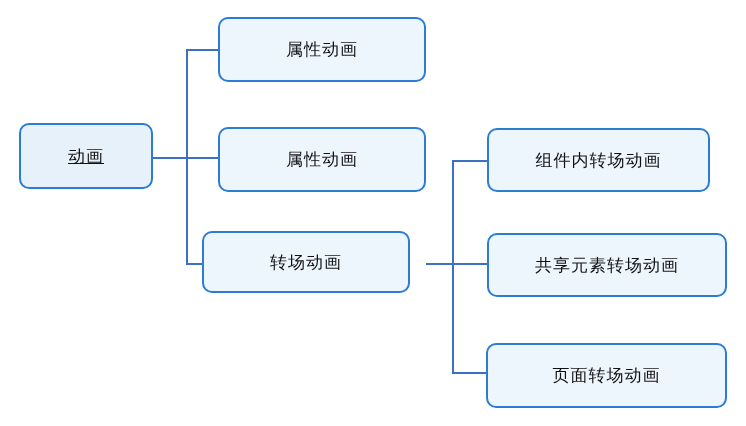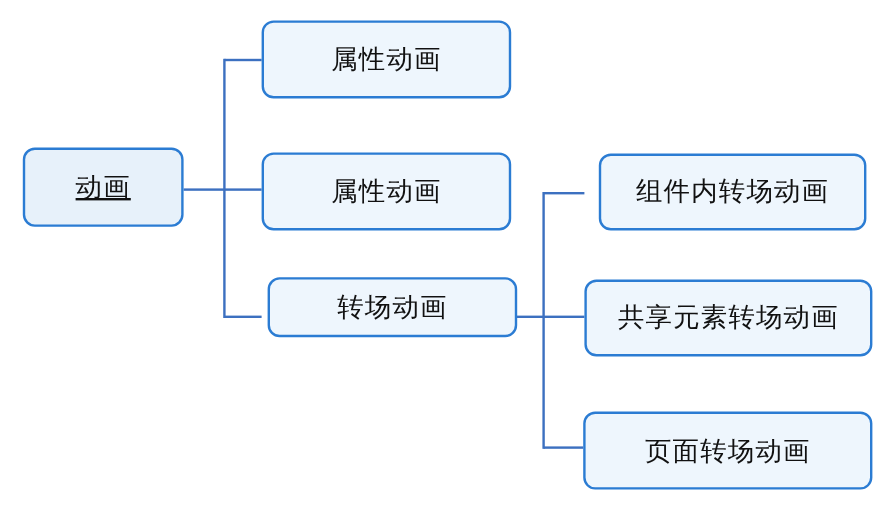--- a/index.html
+++ b/index.html
@@ -17,21 +17,21 @@
   }
   .node {
     position: absolute;
     box-sizing: border-box;
     border: 2.5px solid var(--box-border, #2b7cd3);
     border-radius: 10px;
     background: var(--box-fill, #eef6fd);
     display: flex;
     align-items: center;
     justify-content: center;
-    font-size: 22px;
+    font-size: 17px;
     color: var(--text, #111111);
     letter-spacing: 1px;
     white-space: nowrap;
   }
   .node.root {
     background: var(--root-fill, #e7f1fa);
   }
   .line {
     position: absolute;
     background: var(--connector, #3c70c0);
@@ -53,21 +53,21 @@
   <div class="line v-line" style="left:452px; top:160px; height:214px;"></div>
   <div class="line h-line" style="left:453px; top:160px; width:34px;"></div>
   <div class="line h-line" style="left:453px; top:372px; width:33px;"></div>
 
   <div class="node root" style="left:19px; top:123px; width:134px; height:66px;text-decoration:underline;">动画</div>
 
   <div class="node" style="left:218px; top:17px; width:208px; height:65px;">属性动画</div>
 
   <div class="node" style="left:218px; top:127px; width:208px; height:65px;">属性动画</div>
 
-  <div class="node" style="left:223px; top:231px; width:208px; height:50px;">转场动画</div>
+  <div class="node" style="left:202px; top:231px; width:208px; height:62px;">转场动画</div>
 
-  <div class="node" style="left:487px; top:128px; width:223px; height:64px;margin-left:12px;">组件内转场动画</div>
+  <div class="node" style="left:487px; top:128px; width:223px; height:64px;">组件内转场动画</div>
 
   <div class="node" style="left:486px; top:343px; width:241px; height:65px;">页面转场动画</div>
 
   <div class="node" style="left:487px; top:233px; width:240px; height:64px;">共享元素转场动画</div>
 
 </div>
 
 </body></html>

